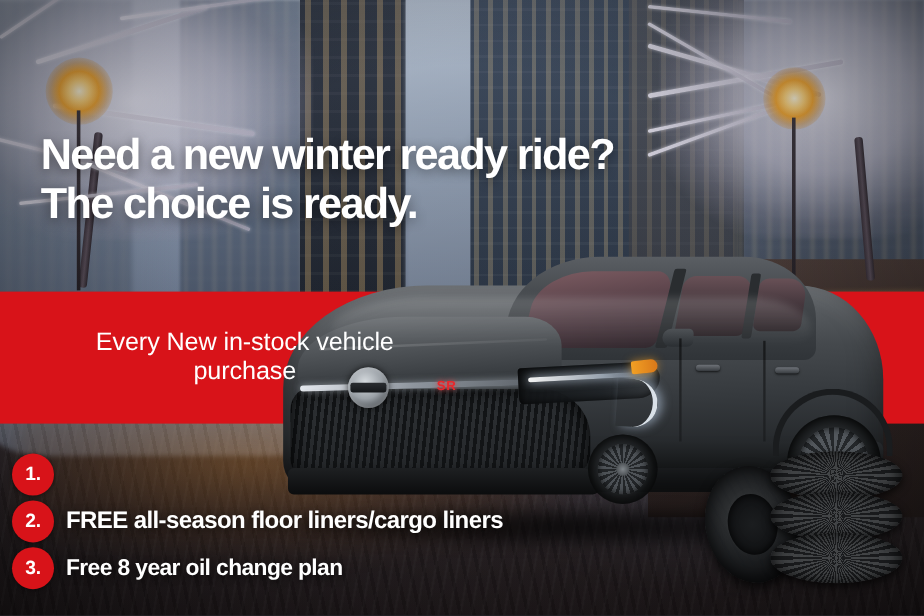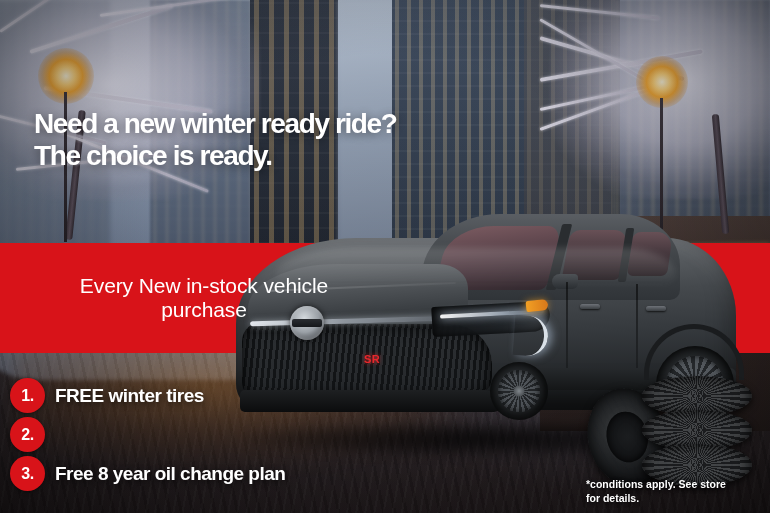--- a/index.html
+++ b/index.html
@@ -214,21 +214,20 @@
   .nissan-logo::after {
     content:""; position:absolute; left:2px; top:13px; width:30px; height:8px;
     background:linear-gradient(180deg,#2a2d31,#15171a);
     border-radius:2px;
   }
   .sr-badge {
     position:absolute; left:128px; top:104px;
     font-size:11px; font-weight:700; letter-spacing:.5px;
     color:#e8282c; text-shadow:0 0 4px rgba(232,40,44,.8);
     font-family:"Liberation Sans", sans-serif;
-    margin-top:37px;
   }
   .headlight {
     position:absolute; left:196px; top:92px; width:118px; height:30px;
     background:linear-gradient(100deg, rgba(18,20,22,.96) 0%, rgba(30,34,38,.9) 60%, rgba(56,60,64,.7) 100%);
     border-radius:4px 22px 26px 6px / 4px 18px 24px 6px;
     transform:rotate(-3deg);
     box-shadow:inset 0 0 8px rgba(0,0,0,.9);
   }
   .drl {
     position:absolute; left:204px; top:100px; width:104px; height:4px;
@@ -345,21 +344,21 @@
     letter-spacing:-.1px;
   }
   .red-line2 {
     font-size:22px; font-weight:700; line-height:1.2; text-align:center;
     margin-top:9px; letter-spacing:-.2px;
   }
 
   
   .headline {
     position:absolute; left:34px; top:108px; z-index:6;
-    color:#fff; font-weight:700; font-size:28px; line-height:1.14;
+    color:#fff; font-weight:700; font-size:36px; line-height:1.14;
     letter-spacing:-1.4px;
     text-shadow:0 2px 10px rgba(0,0,0,.45);
   }
   .headline div { white-space:nowrap; }
 
   
   .offers { position:absolute; left:10px; top:376px; z-index:6; }
   .offer-row {
     display:flex; align-items:center; gap:10px; height:39px;
   }
@@ -530,29 +529,25 @@
     <div>The choice is ready.</div>
   </div>
 
   <div class="red-text">
     <div class="red-line1">Every New in-stock vehicle purchase</div>
   </div>
 
   <div class="offers">
     <div class="offer-row r1">
       <div class="badge">1.</div>
-      <div class="offer-text">FREE winter tires</div>
     </div>
     <div class="offer-row r2">
       <div class="badge">2.</div>
+      <div class="offer-text">FREE all-season floor liners/cargo liners</div>
     </div>
     <div class="offer-row r3">
       <div class="badge">3.</div>
       <div class="offer-text">Free 8 year oil change plan</div>
     </div>
   </div>
 
-  <div class="disclaimer">
-    <div>*conditions apply. See store</div>
-    <div>for details.</div>
-  </div>
 
 </div>
 
 </body></html>

